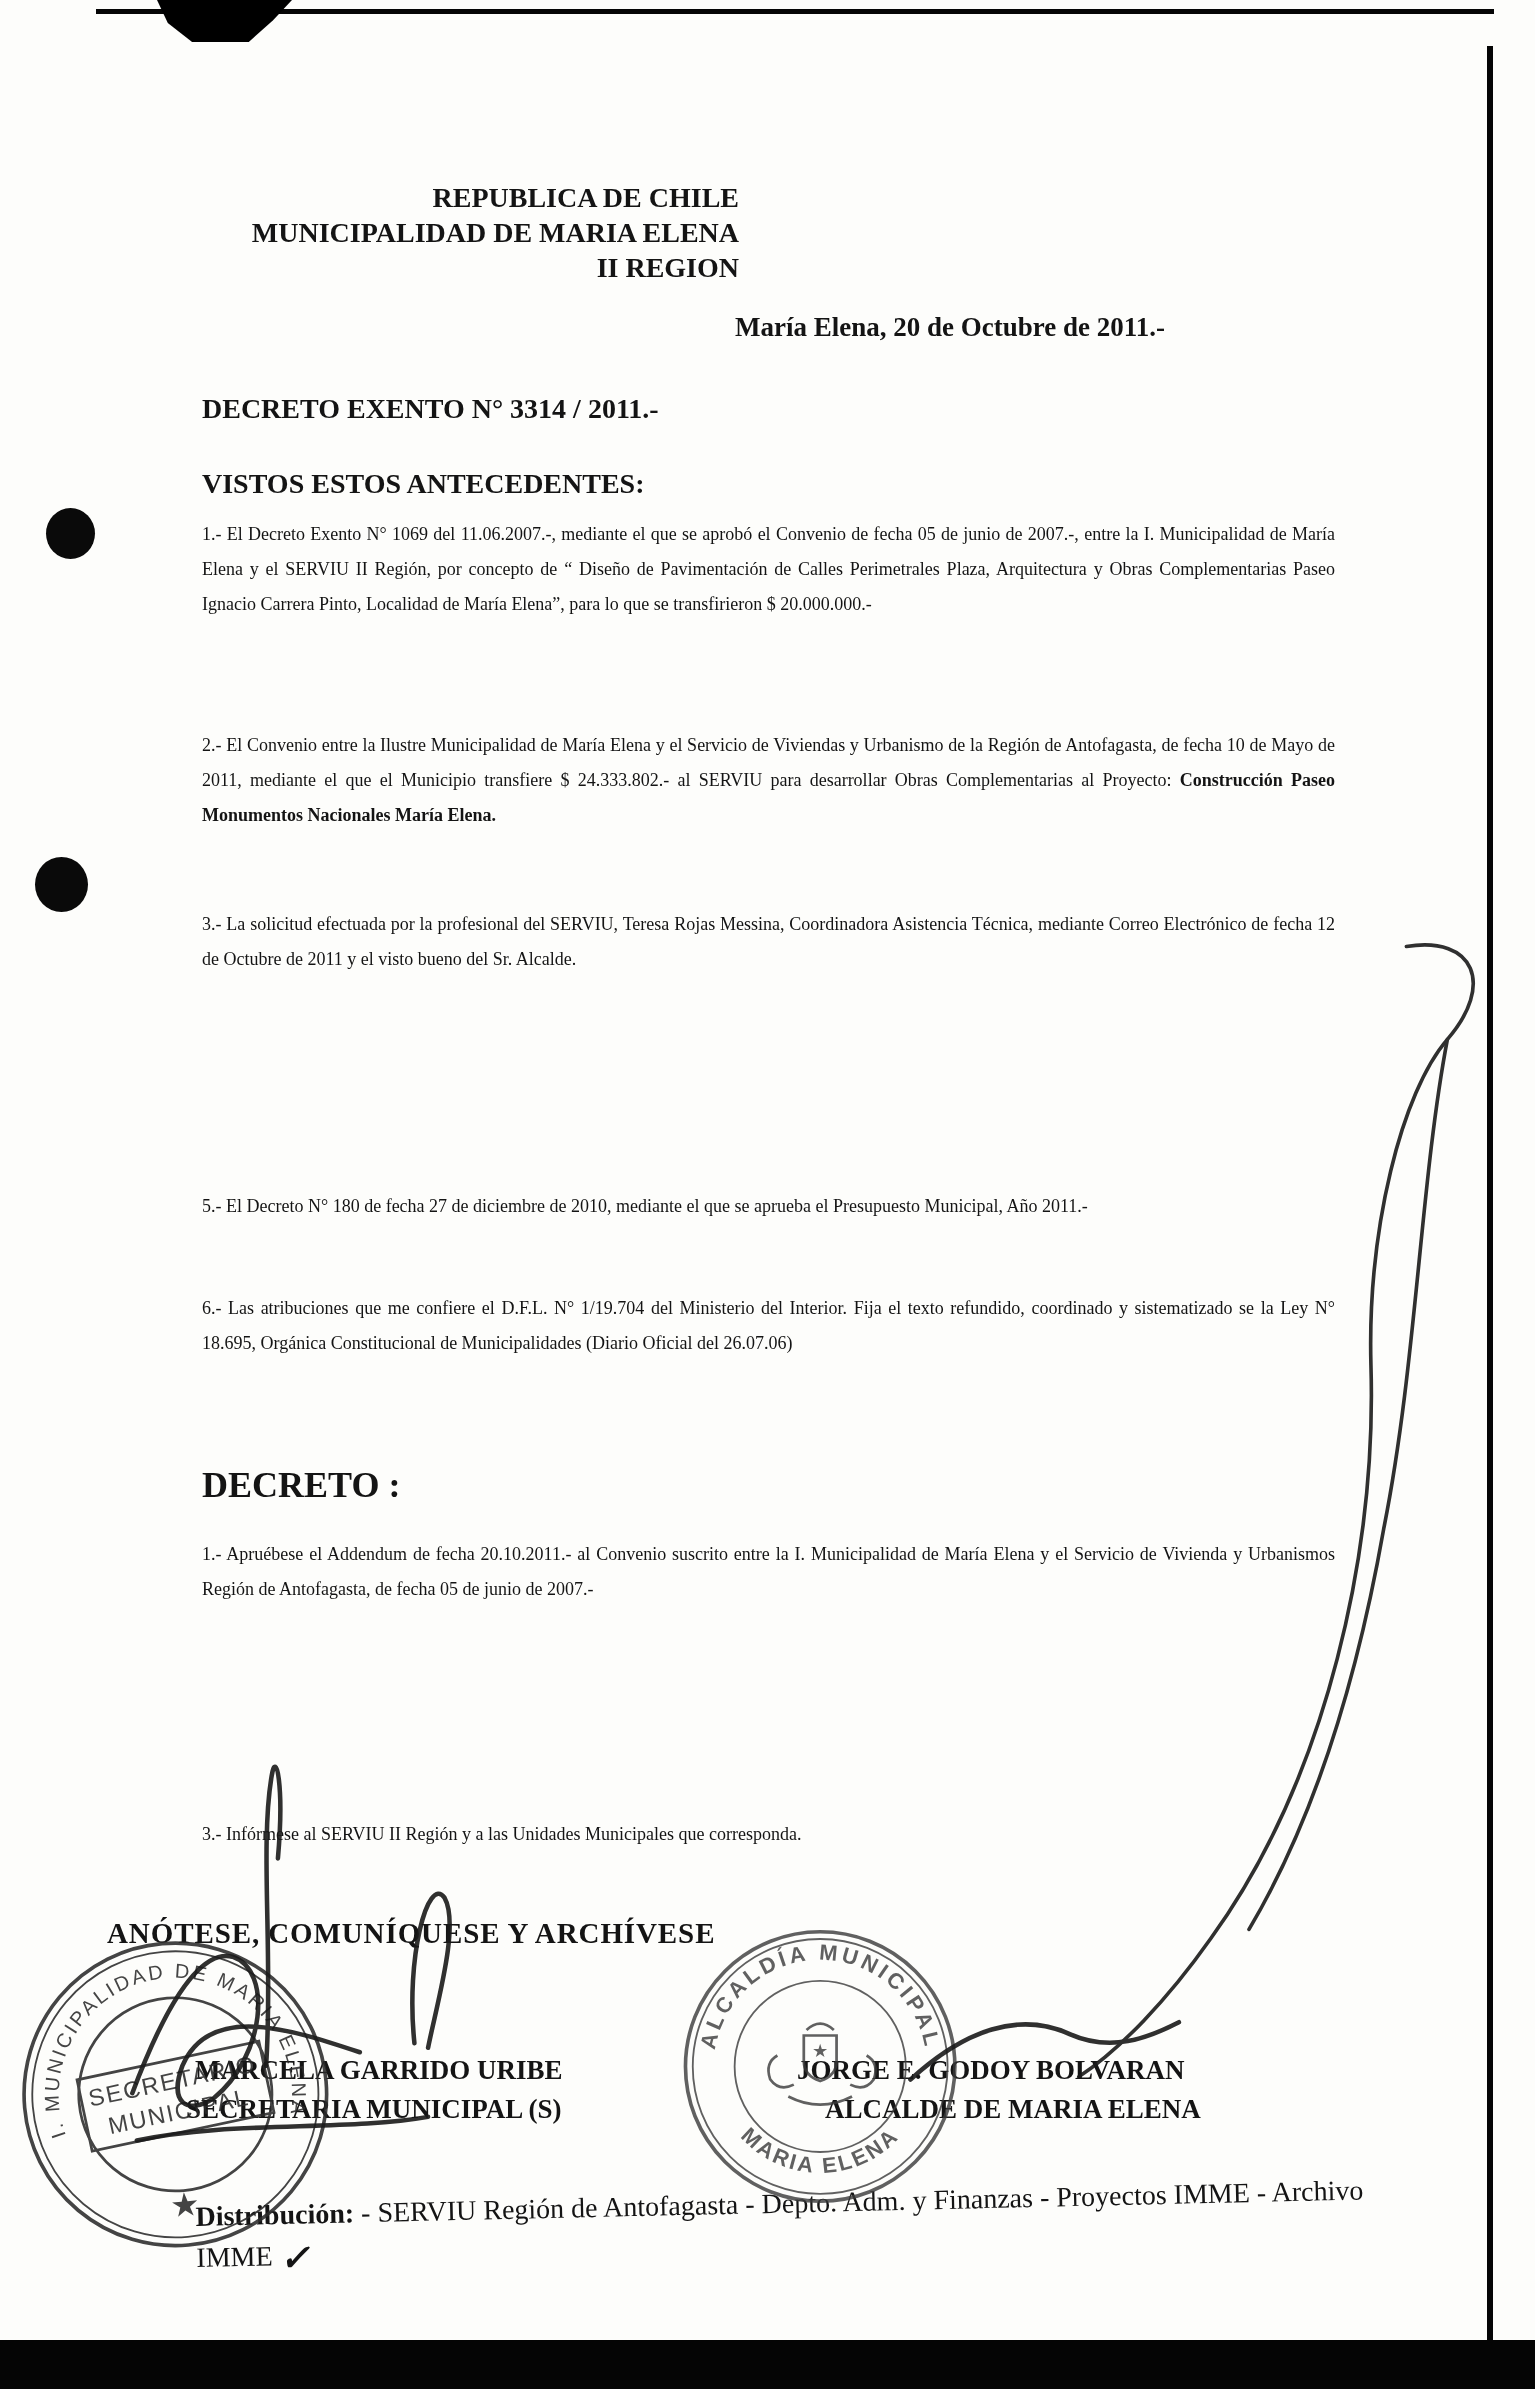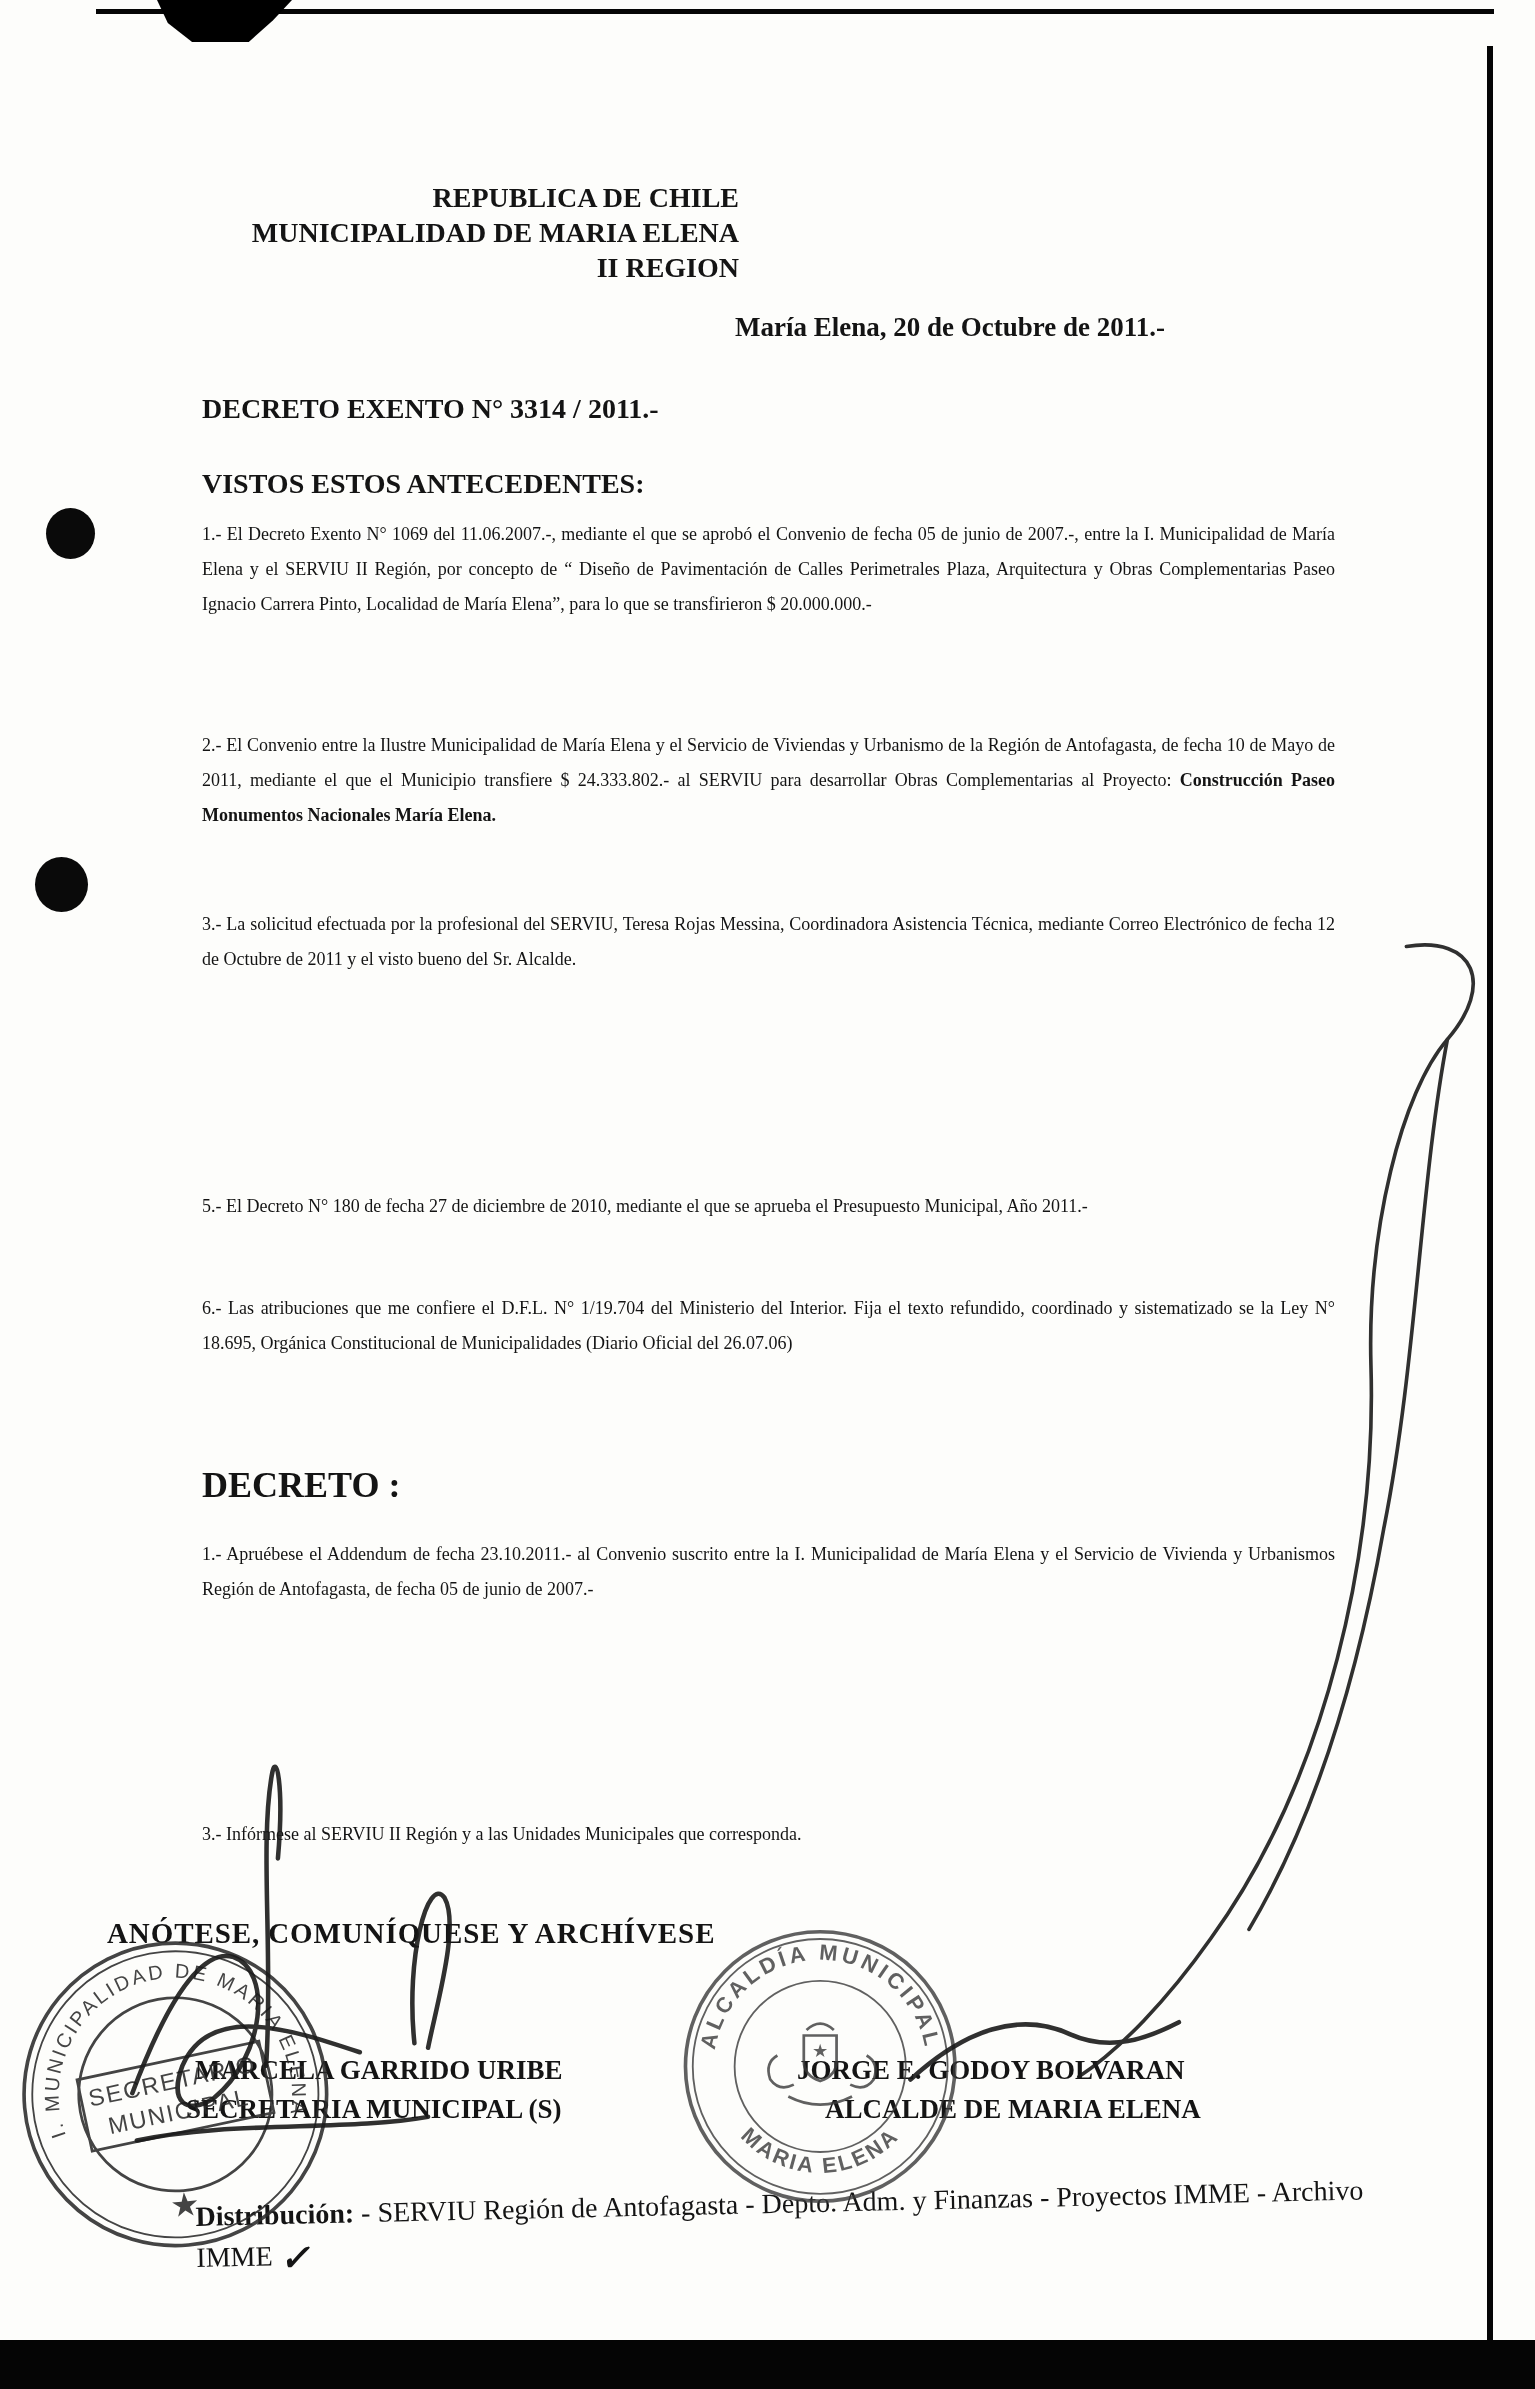--- a/index.html
+++ b/index.html
@@ -65,21 +65,21 @@
   <div class="abs decno">DECRETO EXENTO N° 3314  / 2011.-</div>
   <div class="abs vheading">VISTOS ESTOS ANTECEDENTES:</div>
 
   <div class="abs para p1">1.- El Decreto Exento N° 1069 del 11.06.2007.-, mediante el que se aprobó el Convenio de fecha 05 de junio de 2007.-, entre la I. Municipalidad de María Elena y el SERVIU II Región, por concepto de “ Diseño de Pavimentación de Calles Perimetrales Plaza, Arquitectura y Obras Complementarias Paseo Ignacio Carrera Pinto, Localidad de María Elena”, para lo que se transfirieron $ 20.000.000.-</div>
   <div class="abs para p2"><span>2.- El Convenio entre la Ilustre Municipalidad de María Elena y el Servicio de Viviendas y Urbanismo de la Región de Antofagasta, de fecha 10 de Mayo de 2011, mediante el que el Municipio transfiere $ 24.333.802.- al SERVIU para desarrollar Obras Complementarias al Proyecto: </span><span class="b">Construcción Paseo Monumentos Nacionales María Elena.</span></div>
   <div class="abs para p3">3.- La solicitud efectuada por la profesional del SERVIU, Teresa Rojas Messina, Coordinadora Asistencia Técnica, mediante Correo Electrónico de fecha 12 de Octubre de 2011 y el visto bueno del Sr. Alcalde.</div>
   <div class="abs para p5">5.- El Decreto N° 180 de fecha 27 de diciembre de 2010, mediante el que se aprueba el Presupuesto Municipal, Año 2011.-</div>
   <div class="abs para p6">6.- Las atribuciones que me confiere el D.F.L. N° 1/19.704 del Ministerio del Interior. Fija el texto refundido, coordinado y sistematizado se la Ley N° 18.695, Orgánica Constitucional de Municipalidades (Diario Oficial del 26.07.06)</div>
 
   <div class="abs dheading">DECRETO   :</div>
-  <div class="abs para d1">1.- Apruébese el Addendum de fecha 23.10.2011.- al Convenio suscrito entre la I. Municipalidad de María Elena y el Servicio de Vivienda y Urbanismos Región de Antofagasta, de fecha 05 de junio de 2007.-</div>
+  <div class="abs para d1">1.- Apruébese el Addendum de fecha 20.10.2011.- al Convenio suscrito entre la I. Municipalidad de María Elena y el Servicio de Vivienda y Urbanismos Región de Antofagasta, de fecha 05 de junio de 2007.-</div>
   <div class="abs para d3">3.- Infórmese al SERVIU II Región y a las Unidades Municipales que corresponda.</div>
 
   <div class="abs closing">ANÓTESE, COMUNÍQUESE Y ARCHÍVESE</div>
 
   <div class="abs sig-name ln">MARCELA GARRIDO URIBE</div>
   <div class="abs sig-name lt">SECRETARIA MUNICIPAL (S)</div>
   <div class="abs sig-name rn">JORGE E. GODOY BOLVARAN</div>
   <div class="abs sig-name rt">ALCALDE DE MARIA ELENA</div>
 
   <div class="abs dist"><span class="b">Distribución:</span><span> - SERVIU Región de Antofagasta - Depto. Adm. y Finanzas - Proyectos IMME - Archivo IMME </span><span class="chk">✓</span></div>

